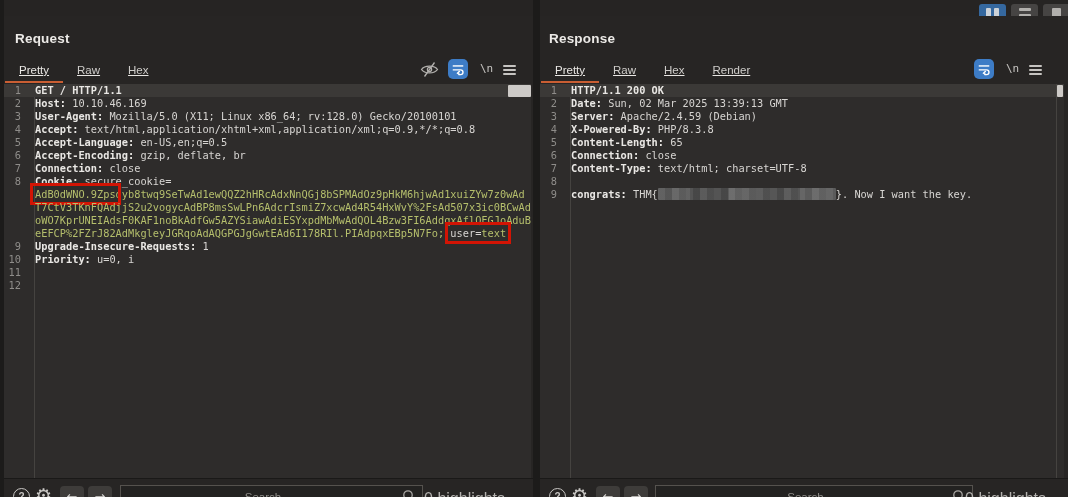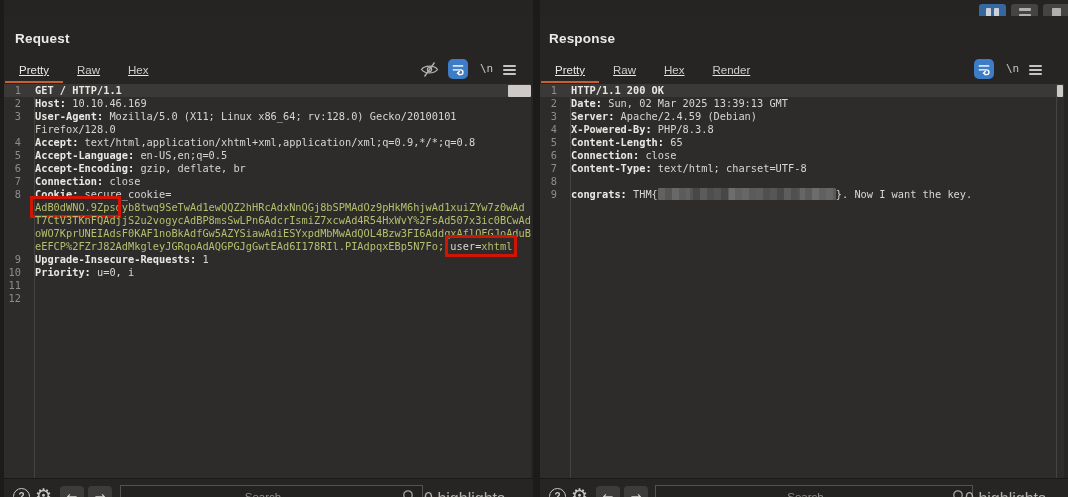--- a/index.html
+++ b/index.html
@@ -142,24 +142,20 @@
         </div>
         <div class="line">
           <span class="gutter">2</span>
           <span class="code"><span class="sg-name">Host:</span><span class="sg-val"> 10.10.46.169</span></span>
         </div>
         <div class="line">
           <span class="gutter">3</span>
           <span class="code"><span class="sg-name">User-Agent:</span><span class="sg-val"> Mozilla/5.0 (X11; Linux x86_64; rv:128.0) Gecko/20100101</span></span>
         </div>
         <div class="line">
-          <span class="gutter"></span>
-          <span class="code"><span class="sg-val">Firefox/128.0</span></span>
-        </div>
-        <div class="line">
           <span class="gutter">4</span>
           <span class="code"><span class="sg-name">Accept:</span><span class="sg-val"> text/html,application/xhtml+xml,application/xml;q=0.9,*/*;q=0.8</span></span>
         </div>
         <div class="line">
           <span class="gutter">5</span>
           <span class="code"><span class="sg-name">Accept-Language:</span><span class="sg-val"> en-US,en;q=0.5</span></span>
         </div>
         <div class="line">
           <span class="gutter">6</span>
           <span class="code"><span class="sg-name">Accept-Encoding:</span><span class="sg-val"> gzip, deflate, br</span></span>
@@ -179,21 +175,21 @@
         <div class="line">
           <span class="gutter"></span>
           <span class="code"><span class="sg-green">T7CtV3TKnFQAdjjS2u2vogycAdBP8msSwLPn6AdcrIsmiZ7xcwAd4R54HxWvY%2FsAd507x3ic0BCwAd</span></span>
         </div>
         <div class="line">
           <span class="gutter"></span>
           <span class="code"><span class="sg-green">oWO7KprUNEIAdsF0KAF1noBkAdfGw5AZYSiawAdiESYxpdMbMwAdQOL4Bzw3FI6AddqxAflQFGJoAduB</span></span>
         </div>
         <div class="line">
           <span class="gutter"></span>
-          <span class="code"><span class="sg-green">eEFCP%2FZrJ82AdMkgleyJGRqoAdAQGPGJgGwtEAd6I178RIl.PIAdpqxEBp5N7Fo; </span><span class="red-box"><span class="sg-val">user=</span><span class="sg-green">xhtml</span></span></span>
+          <span class="code"><span class="sg-green">eEFCP%2FZrJ82AdMkgleyJGRqoAdAQGPGJgGwtEAd6I178RIl.PIAdpqxEBp5N7Fo; </span><span class="red-box"><span class="sg-val">user=</span><span class="sg-green">text</span></span></span>
         </div>
         <div class="line">
           <span class="gutter">9</span>
           <span class="code"><span class="sg-name">Upgrade-Insecure-Requests:</span><span class="sg-val"> 1</span></span>
         </div>
         <div class="line">
           <span class="gutter">10</span>
           <span class="code"><span class="sg-name">Priority:</span><span class="sg-val"> u=0, i</span></span>
         </div>
         <div class="line">

